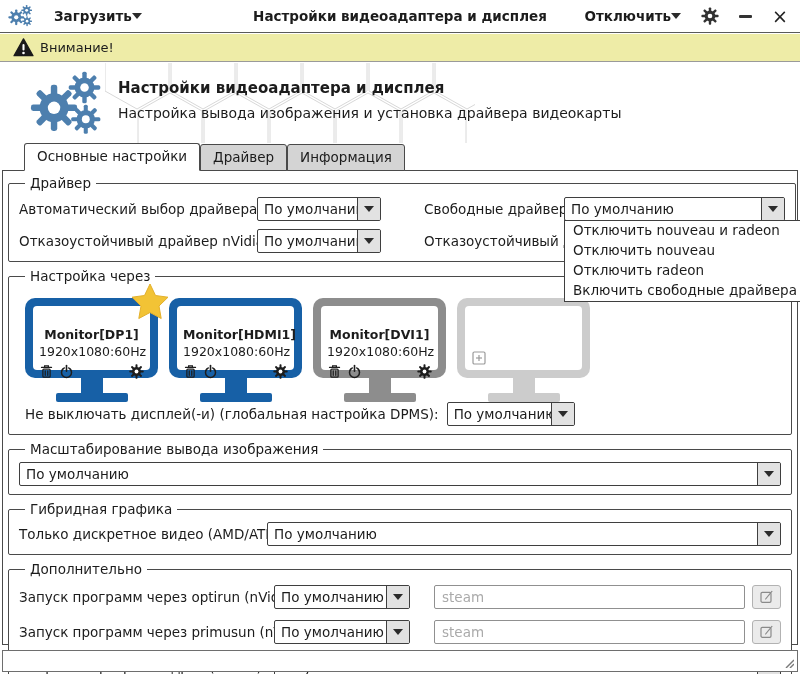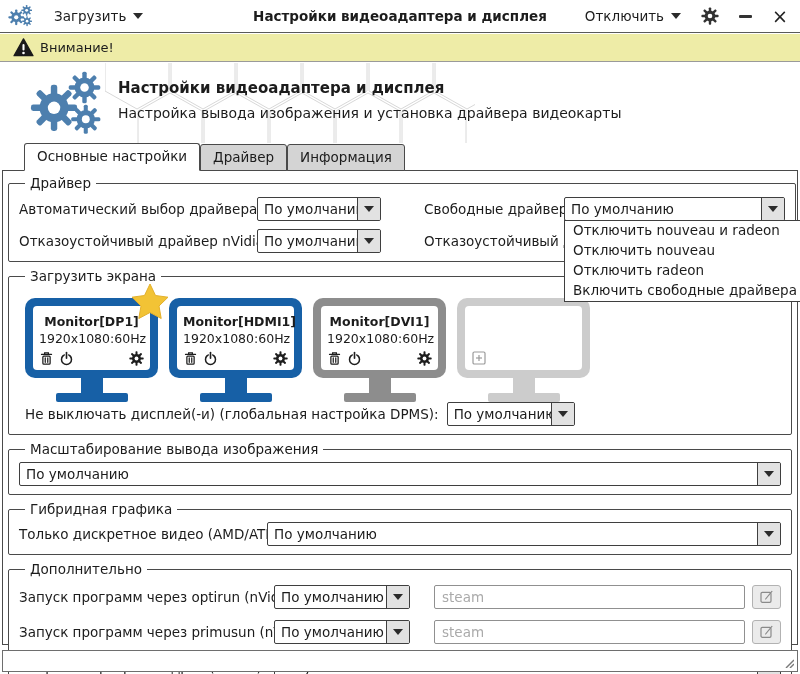--- a/index.html
+++ b/index.html
@@ -4,21 +4,21 @@
 <style>
   * { margin:0; padding:0; box-sizing:border-box; }
   html,body { width:800px; height:674px; }
   body { font-family:"DejaVu Sans","Liberation Sans",sans-serif; color:#1c1c1c; background:#fff; }
   .window { position:relative; width:800px; height:674px; overflow:hidden; background:#fff; }
 
   
   .titlebar { position:absolute; top:0; left:0; right:0; height:33px; background:#fff;
               border-bottom:1px solid #5a5a5a; display:flex; align-items:center; }
   .logo { margin-left:8px; width:26px; height:24px; color:#4d7fae; }
-  .tb-btn { display:flex; align-items:center; gap:7px; font-size:13.5px; cursor:default; }
+  .tb-btn { display:flex; align-items:center; font-size:13.5px; cursor:default;font-weight:bold; }
   .load-btn { margin-left:20px; }
   .tb-title { position:absolute; left:0; right:0; text-align:center; font-size:13.5px; font-weight:700; pointer-events:none; }
   .tb-right { margin-left:auto; display:flex; align-items:center; gap:20px; margin-right:12px; }
   .arr-down { width:0; height:0; border-left:5px solid transparent; border-right:5px solid transparent; border-top:6px solid #2b2b2b; }
   .tb-gear { width:18px; height:18px; color:#333; }
   .min-btn { width:13px; height:3px; background:#333; border-radius:1px; }
   .close-btn { font-size:19px; line-height:1; color:#222; }
 
   
   .warnbar { position:absolute; top:34px; left:0; right:0; height:28px; background:#eeeca7;
@@ -63,21 +63,21 @@
   .fs-driver .row2 { margin-top:8px; }
   .w-lbl-l { width:238px; }
   .c-small { width:124px; }
   .free-lbl { margin-left:43px; width:140px; overflow:hidden; }
   .c-free { width:221px; }
 
   
   .monitors { display:flex; gap:11px; padding:12px 0 0 6px; }
   .monitor { width:133px; position:relative; }
   .mon-frame { height:80px; border-radius:10px; padding:8px; }
-  .mon-screen { background:#fff; border-radius:4px; height:64px; padding:7px 6px 2px; display:flex; flex-direction:column; }
+  .mon-screen { background:#fff; border-radius:4px; height:64px; padding:20px 6px 2px; display:flex; flex-direction:column; }
   .mon-name { font-size:12.5px; font-weight:700; text-align:center; line-height:17px; white-space:nowrap; }
   .mon-mode { font-size:12.5px; text-align:center; line-height:17px; white-space:nowrap; }
   .mon-icons { display:flex; align-items:center; gap:5px; margin-top:4px; color:#1d1d1d; }
   .mon-icons .ic { width:15px; height:15px; }
   .mon-icons .gear-right { margin-left:auto; }
   .mon-neck { width:22px; height:15px; margin:0 auto; }
   .mon-base { width:72px; height:9px; margin:0 auto; border-radius:2px; }
   .m-blue  .mon-frame, .m-blue  .mon-neck, .m-blue  .mon-base { background:#1760a6; }
   .m-gray  .mon-frame, .m-gray  .mon-neck, .m-gray  .mon-base { background:#8d8d8d; }
   .m-light .mon-frame, .m-light .mon-neck, .m-light .mon-base { background:#cccccc; }
@@ -255,21 +255,21 @@
           <span class="ctxt">По умолчанию</span>
           <span class="cbtn">
               <span class="arr-down"></span>
             </span>
         </div>
         <span class="lbl free-lbl">Отказоустойчивый драйв</span>
       </div>
     </fieldset>
 
     <fieldset>
-      <legend>Загрузить экрана</legend>
+      <legend>Настройка через</legend>
       <div class="monitors">
 
         <div class="monitor m-blue">
           <svg class="star" viewBox="0 0 38 37">
             <path d="M19 1 L24.5 12.5 L37 14.2 L28 23 L30.2 35.5 L19 29.5 L7.8 35.5 L10 23 L1 14.2 L13.5 12.5 Z" fill="#f2c335" stroke="#e3b02c" stroke-width="1"></path>
           </svg>
           <div class="mon-frame">
               <div class="mon-screen">
             <div class="mon-name">Monitor[DP1]</div>
             <div class="mon-mode">1920x1080:60Hz</div>

